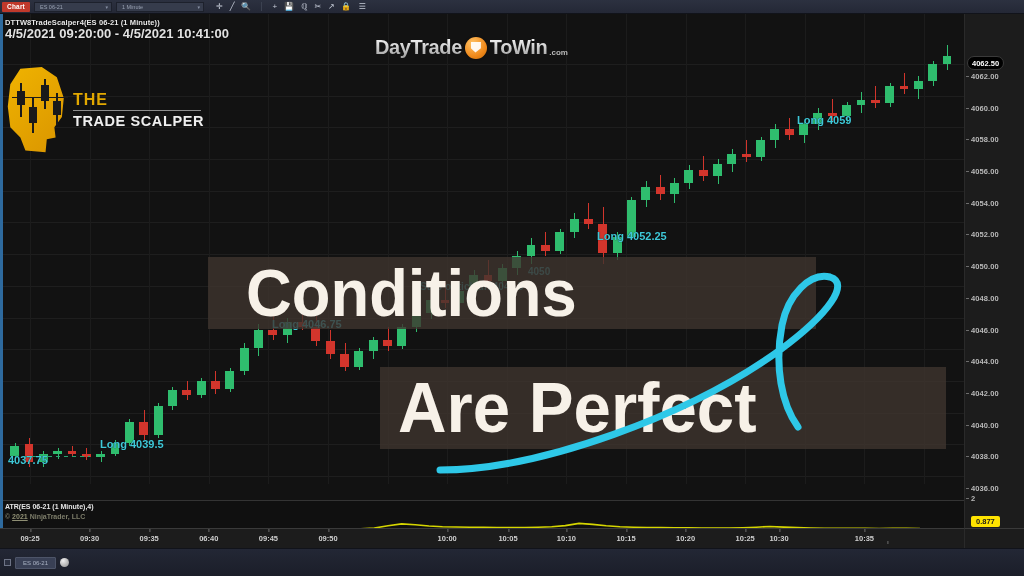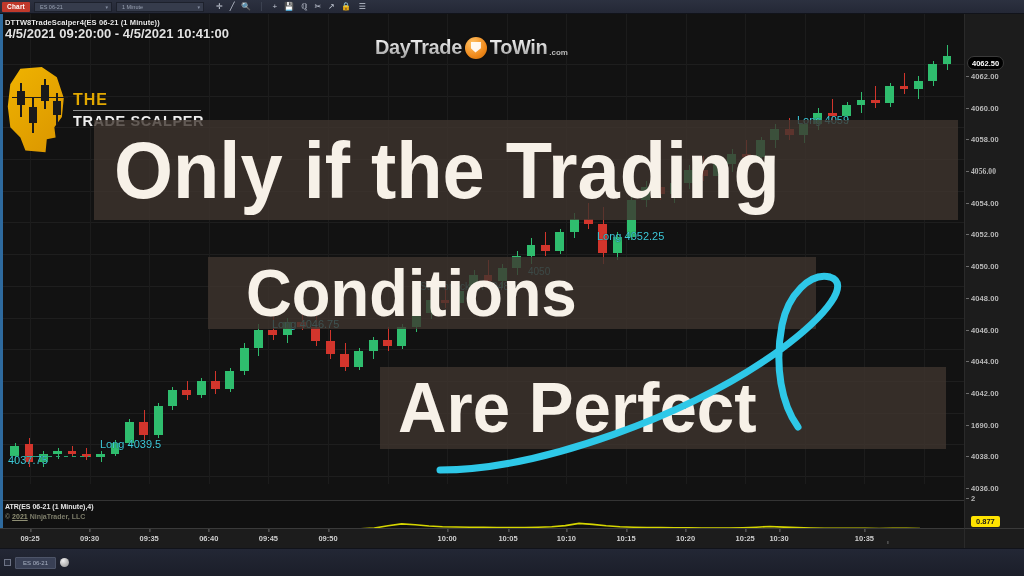--- a/index.html
+++ b/index.html
@@ -87,21 +87,21 @@
   
   .candle { position: absolute; }
   .wick { position: absolute; width: 1px; }
   .body { position: absolute; }
 
   
   .sig {
     position: absolute;
     color: #3fc8d8;
     font-size: 11px;
-    font-weight: normal;
+    font-weight: bold;
     white-space: nowrap;
     z-index: 7;
     text-shadow: 0 0 1px rgba(0,0,0,.9);
   }
   .sig.small { font-size: 10px; }
   .sig.dim { opacity: .75; }
   .sig-dash {
     position: absolute; height: 1px;
     background: repeating-linear-gradient(to right,#2aa36f 0 4px,transparent 4px 8px);
     z-index: 5;
@@ -690,48 +690,45 @@
 
     <div class="atr-panel">
       <div class="atr-label">ATR(ES 06-21 (1 Minute),4)</div>
       <div class="atr-copy"><span>© </span><u>2021</u><span> NinjaTrader, LLC</span></div>
       <svg id="atrsvg" width="964" height="42">
           <polyline points="6.0,34.4 19.6,34.2 33.3,33.9 46.9,34.0 60.6,33.8 74.2,33.7 87.9,33.4 101.5,33.0 115.1,32.2 128.8,31.8 142.4,31.4 156.1,31.0 169.7,31.3 183.3,30.8 197.0,30.6 210.6,30.3 224.3,30.1 237.9,29.8 251.6,29.6 265.2,29.4 278.8,29.1 292.5,29.2 306.1,29.0 319.8,28.6 333.4,28.4 347.0,28.2 360.7,27.7 374.3,27.0 388.0,24.8 401.6,22.9 415.3,23.8 428.9,25.0 442.5,25.8 456.2,26.0 469.8,26.2 483.5,26.4 497.1,26.5 510.7,26.6 524.4,26.5 538.0,26.2 551.7,25.8 565.3,24.6 579.0,22.4 592.6,23.4 606.2,24.8 619.9,25.8 633.5,26.2 647.2,26.5 660.8,26.6 674.4,26.7 688.1,26.8 701.7,27.0 715.4,27.1 729.0,27.0 742.7,26.7 756.3,26.2 769.9,25.5 783.6,26.1 797.2,26.6 810.9,27.0 824.5,27.2 838.1,27.3 851.8,27.4 865.4,27.4 879.1,27.6 892.7,27.4 906.4,27.3 920.0,27.5" fill="none" stroke="#d6d600" stroke-width="1.6"></polyline>
         </svg>
     </div>
   </div>
 
-  <div class="banner" id="banner1">
-    <span>Only if the Trading</span>
-  </div>
   <div class="banner" id="banner2">
     <span>Conditions</span>
   </div>
   <div class="banner" id="banner3">
     <span>Are Perfect</span>
   </div>
 
   <svg class="annot" viewBox="0 0 480 240">
     <path id="annotpath1" d="M 40 215 C 140 215, 290 160, 380 95 C 430 58, 450 28, 430 22 C 410 17, 388 40, 382 70 C 374 112, 382 150, 398 172" fill="none" stroke="#2ec8e8" stroke-width="7" stroke-linecap="round"></path>
   </svg>
 
   <div class="price-axis">
     <div id="pricelayer">
         <div class="price-tick" style="top: 57.7895px;">4062.00</div>
         <div class="price-tick" style="top: 89.5088px;">4060.00</div>
         <div class="price-tick" style="top: 121.228px;">4058.00</div>
-        <div class="price-tick" style="top: 152.947px; font-family: Liberation Serif, serif;">4056.00</div>
+        <div class="price-tick" style="top: 152.947px;">4056.00</div>
         <div class="price-tick" style="top: 184.667px;">4054.00</div>
         <div class="price-tick" style="top: 216.386px;">4052.00</div>
         <div class="price-tick" style="top: 248.105px;">4050.00</div>
         <div class="price-tick" style="top: 279.825px;">4048.00</div>
         <div class="price-tick" style="top: 311.544px;">4046.00</div>
         <div class="price-tick" style="top: 343.263px;">4044.00</div>
         <div class="price-tick" style="top: 374.982px;">4042.00</div>
-        <div class="price-tick" style="top: 406.702px;">1690.00</div>
+        <div class="price-tick" style="top: 406.702px;">4040.00</div>
         <div class="price-tick" style="top: 438.421px;">4038.00</div>
         <div class="price-tick" style="top: 470.14px;">4036.00</div>
       </div>
     <div class="price-last" style="top:42px;">4062.50</div>
     <div class="price-tick" style="top:480px;">2</div>
     <div class="atr-last" style="top:502px;">0.877</div>
   </div>
 
   <div class="time-axis">
     <div id="timelayer">

